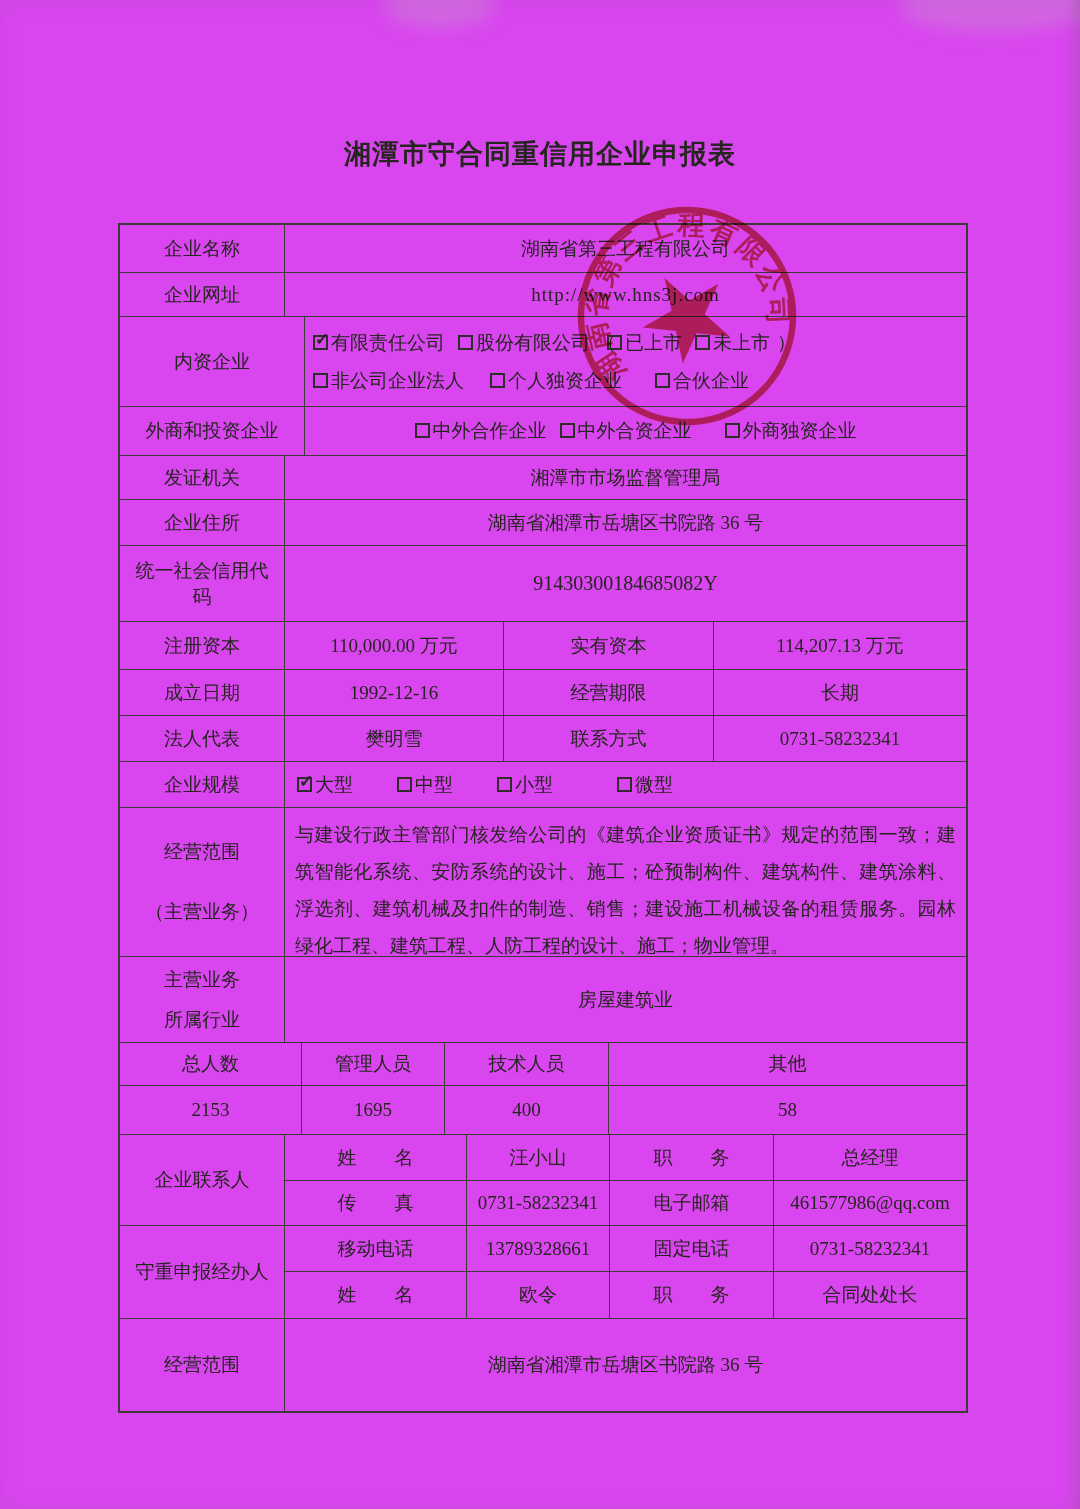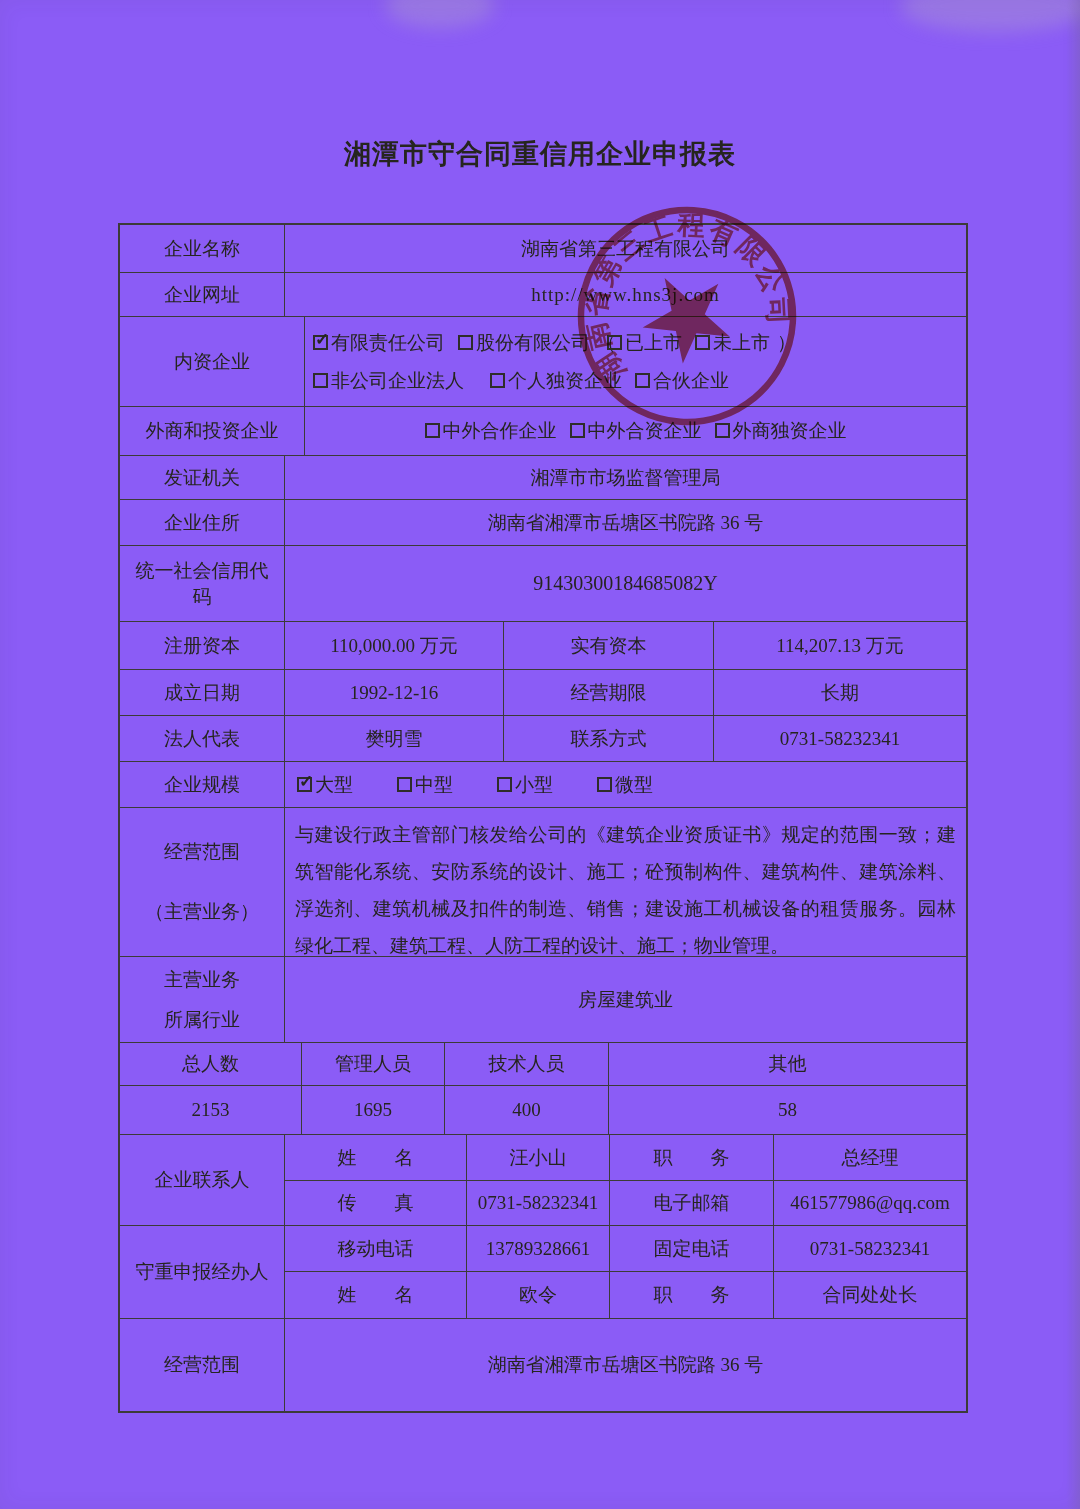--- a/index.html
+++ b/index.html
@@ -1,20 +1,20 @@
 <!DOCTYPE html>
 <html><head>
 <meta charset="utf-8">
 <style>
   html,body{margin:0;padding:0;background:#e8e8e8;}
   .page{
     position:relative;
     width:1080px;height:1509px;
     margin:0 auto;
-    background:#8b5cf6;
+    background:#d946ef;
     font-family:"Liberation Serif","DejaVu Serif",serif;
     color:#26251f;
     overflow:hidden;
     box-shadow:inset 0 0 22px rgba(60,58,55,.07);
   }
   .smudge{position:absolute;background:rgba(190,188,185,.28);filter:blur(9px);border-radius:50%;}
   .s1{left:385px;top:-18px;width:110px;height:46px;}
   .s2{left:900px;top:-20px;width:190px;height:52px;}
   .edge-right{position:absolute;right:0;top:0;width:14px;height:100%;
     background:linear-gradient(to right,rgba(0,0,0,0),rgba(110,108,104,.20));}
@@ -51,21 +51,21 @@
   .left{justify-content:flex-start;text-align:left;}
   .scopetxt{
     padding:8px 10px;line-height:37px;text-align:justify;
     align-items:flex-start;display:block;
   }
   .biglh{line-height:60px;}
   .mdlh{line-height:40px;}
   .optlines{flex-direction:column;align-items:flex-start;justify-content:space-evenly;padding-left:8px;}
   .optline{display:flex;align-items:center;white-space:nowrap;}
   .opt{display:inline-flex;align-items:center;margin-right:13px;}
-  .opt:last-child{margin-right:0;}
+  .opt:last-child{margin-right:0;margin-left:20px;}
   .optline .paren{margin:0 -9px 0 -6px;}
   .cb{
     width:15px;height:15px;flex:none;
     border:2px solid #2e2d29;
     position:relative;margin-right:3px;box-sizing:border-box;
   }
   .cb i{
     position:absolute;left:0px;top:-8px;
     font-style:normal;font-size:17px;font-weight:bold;color:#26251f;
   }

